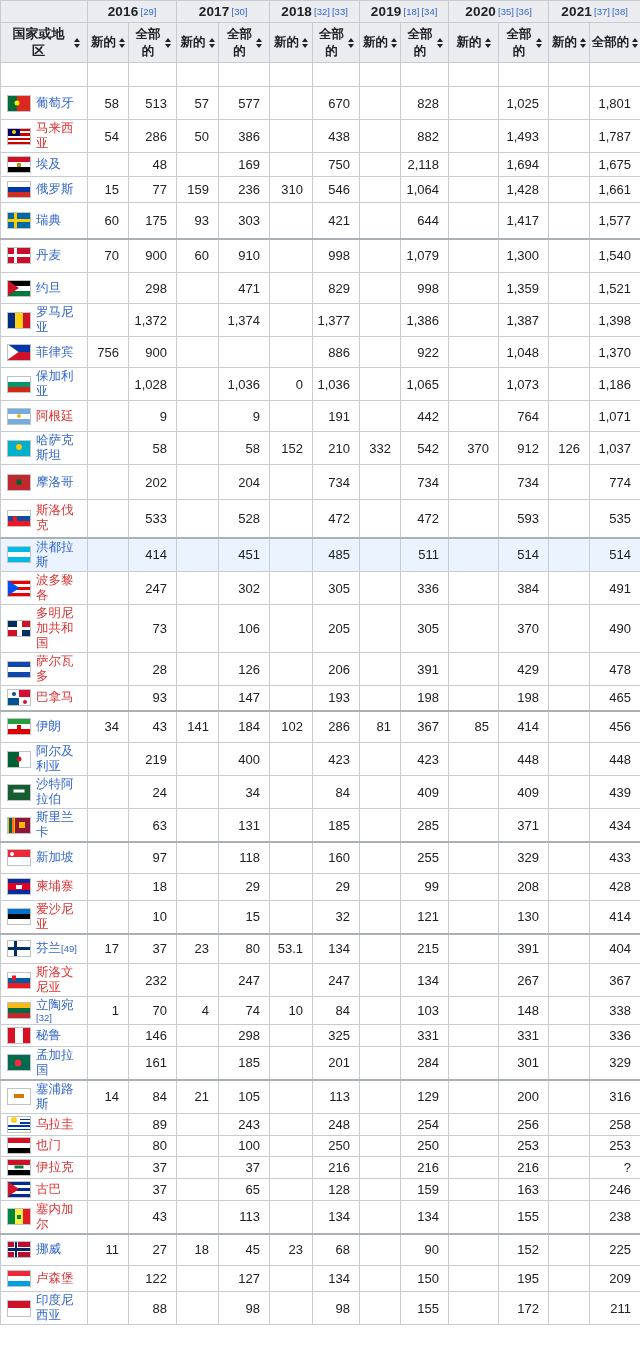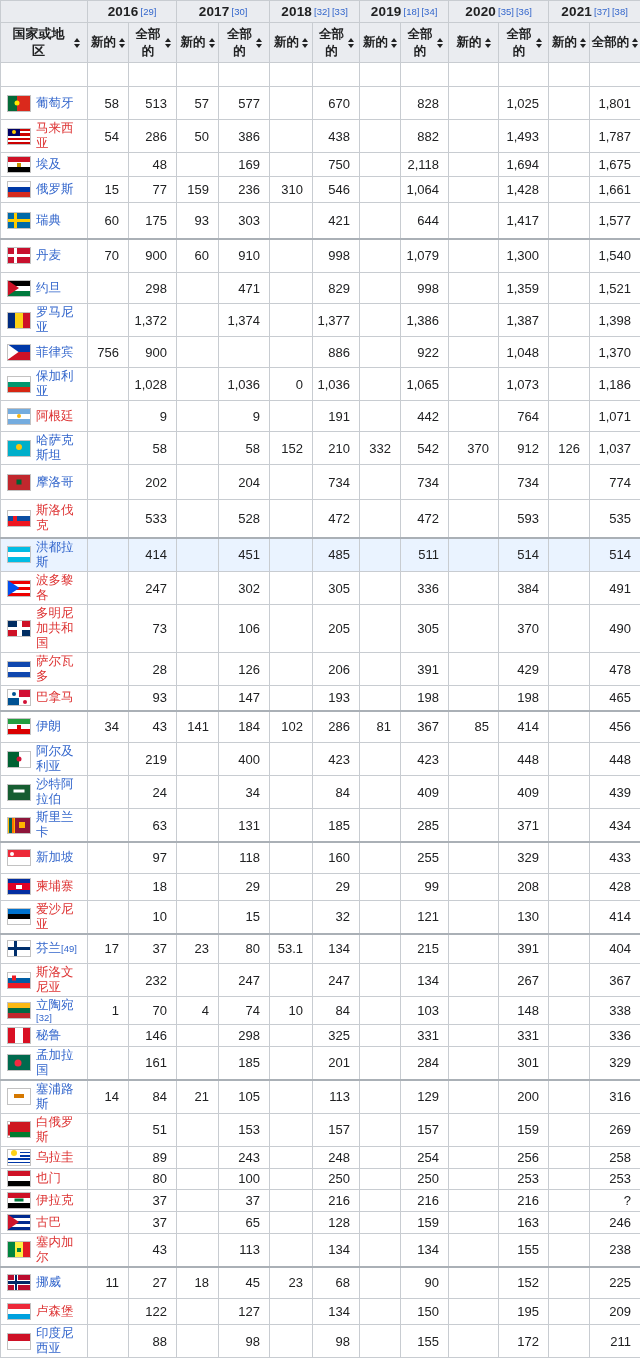--- a/index.html
+++ b/index.html
@@ -980,44 +980,20 @@
         <td class="num">105</td>
         <td class="num"></td>
         <td class="num">113</td>
         <td class="num"></td>
         <td class="num">129</td>
         <td class="num"></td>
         <td class="num">200</td>
         <td class="num"></td>
         <td class="num">316</td>
       </tr>
-      <tr style="height: 27px;">
-        <td class="country">
-          <div class="cwrap">
-            <span class="flag" style="background: linear-gradient(90deg, rgb(255, 255, 255) 0px, rgb(255, 255, 255) 11%, transparent 11%), linear-gradient(rgb(206, 23, 32) 0px, rgb(206, 23, 32) 67%, rgb(0, 124, 48) 67%);">
-              <i class="dot" style="left: 5%; top: 50%; width: 2px; height: 11px; background: rgb(206, 23, 32);"></i>
-            </span>
-            <span class="namewrap">
-              <a class="red">白俄罗斯</a>
-            </span>
-          </div>
-        </td>
-        <td class="num"></td>
-        <td class="num">51</td>
-        <td class="num"></td>
-        <td class="num">153</td>
-        <td class="num"></td>
-        <td class="num">157</td>
-        <td class="num"></td>
-        <td class="num">157</td>
-        <td class="num"></td>
-        <td class="num">159</td>
-        <td class="num"></td>
-        <td class="num">269</td>
-      </tr>
       <tr style="height: 22px; margin-left: 48px;">
         <td class="country">
           <div class="cwrap">
             <span class="flag" style="background: linear-gradient(rgb(255, 255, 255) 0px, rgb(255, 255, 255) 11%, rgb(0, 56, 168) 11%, rgb(0, 56, 168) 22%, rgb(255, 255, 255) 22%, rgb(255, 255, 255) 33%, rgb(0, 56, 168) 33%, rgb(0, 56, 168) 44%, rgb(255, 255, 255) 44%, rgb(255, 255, 255) 55%, rgb(0, 56, 168) 55%, rgb(0, 56, 168) 66%, rgb(255, 255, 255) 66%, rgb(255, 255, 255) 77%, rgb(0, 56, 168) 77%, rgb(0, 56, 168) 88%, rgb(255, 255, 255) 88%);">
               <i class="canton" style="background: rgb(255, 255, 255);"></i>
               <i class="dot" style="left: 26%; top: 25%; width: 6px; height: 6px; background: rgb(252, 209, 22); border-radius: 50%;"></i>
             </span>
             <span class="namewrap">
               <a class="red">乌拉圭</a>
             </span>

